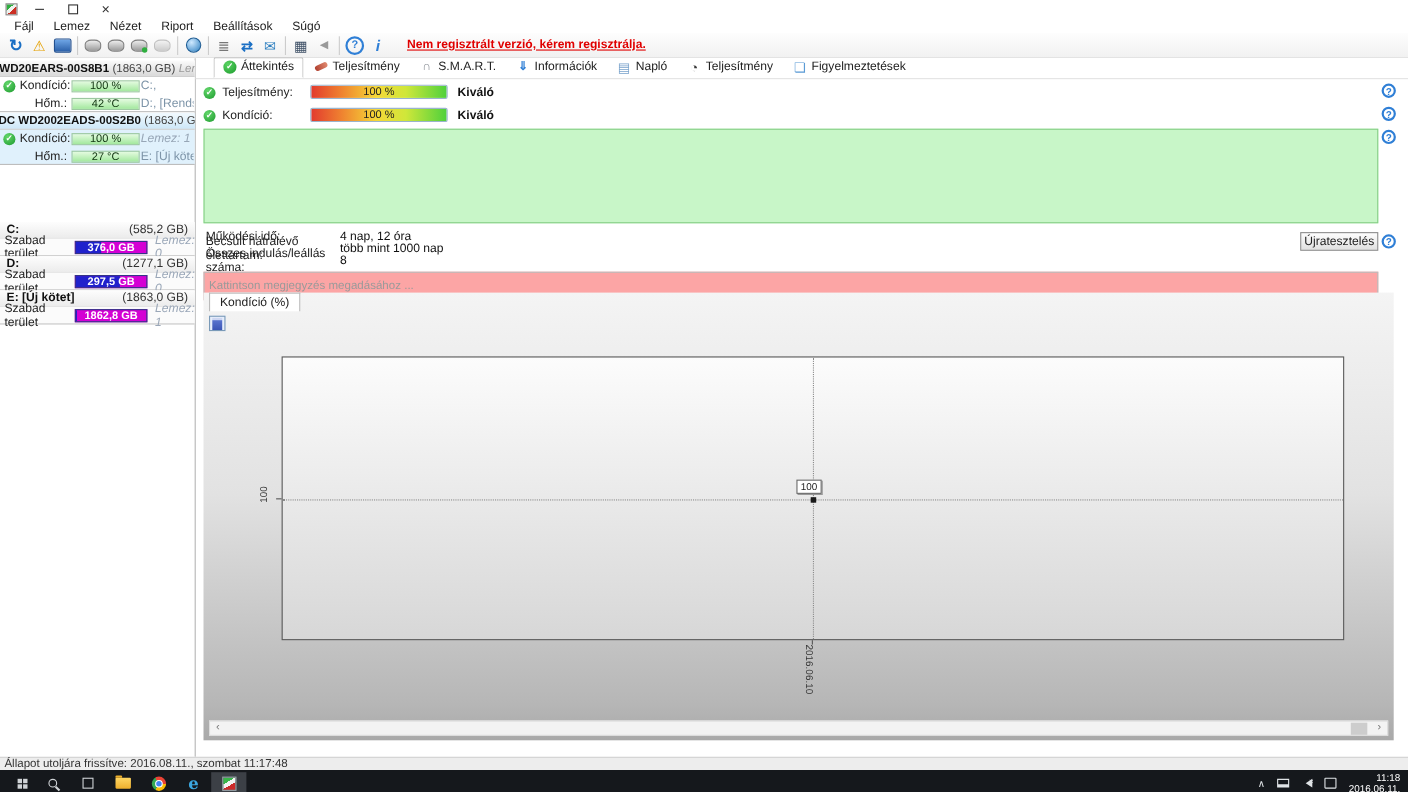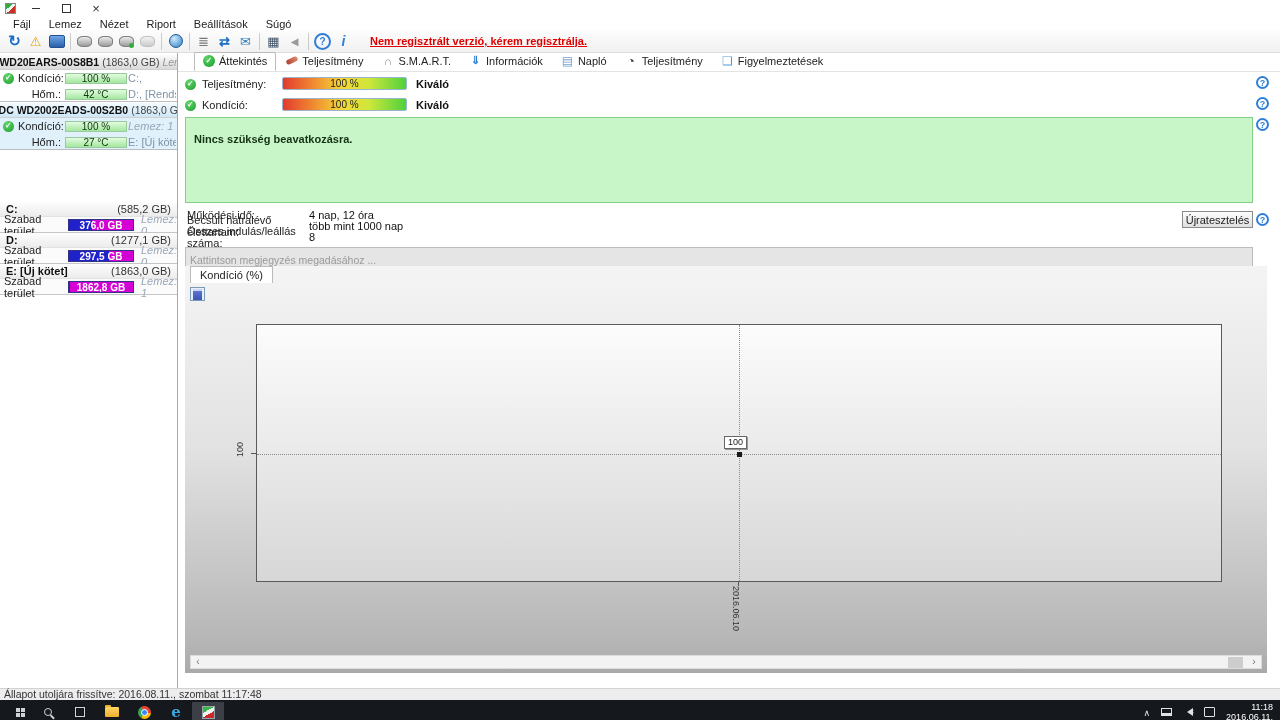--- a/index.html
+++ b/index.html
@@ -98,21 +98,21 @@
 .rating{margin-left:9px;font-weight:bold}
 .help-dot{position:absolute;width:13px;height:13px;border-radius:50%;border:2px solid #2f7fd6;color:#2f7fd6;font-weight:bold;font-size:9px;
   display:flex;align-items:center;justify-content:center;background:#fff}
 .green-box{position:absolute;left:7px;top:64px;width:1068px;height:86px;background:#c8f6c8;border:1px solid #86cf86;padding:6px 8px;color:#143214;line-height:13px}
 .green-box .l2{margin-top:9px;font-weight:bold}
 .info-row{position:absolute;left:9px;display:flex;height:11px;align-items:center}
 .info-row .lbl{width:122px;color:#222}
 .info-row .val{font-weight:normal}
 .retest-btn{position:absolute;left:1004px;top:158px;width:71px;height:17px;border:1px solid #8a8a8a;
   background:linear-gradient(#fdfdfd,#e0e0e0);font-family:inherit;font-size:11px;color:#222}
-.comment-box{position:absolute;left:7px;top:194px;width:1068px;height:26px;border:1px solid #bcbcbc;background:#e5e5e5;
+.comment-box{position:absolute;left:7px;top:194px;width:1068px;height:26px;border:1px solid #bcbcbc;background:#fca5a5;
   font-family:inherit;font-size:10.5px;color:#555;padding:0 4px;line-height:12px}
 .comment-box::placeholder{color:#9a9a9a}
 
 
 .chart-panel{position:absolute;left:7px;top:213px;width:1082px;height:407px;
   background:linear-gradient(#f4f4f4 0%,#e2e2e2 45%,#b6b6b6 92%,#a9a9a9 100%)}
 .chart-tab{position:absolute;left:5px;top:0;height:17px;padding:0 9px;background:#fff;border:1px solid #bbb;border-bottom:none;
   display:flex;align-items:center;color:#222}
 .save-btn{position:absolute;left:5px;top:21px;width:15px;height:14px;border:1px solid #7a9ab8;background:#e7eefb;
   display:flex;align-items:center;justify-content:center}
@@ -335,21 +335,20 @@
 
     <div class="ov-row" style="top:43px" data-name="condition-row">
       <span class="chk" data-name="status-ok-icon"></span>
       <span class="lbl" data-name="condition-label">Kondíció:</span>
       <span class="gradebar" data-name="condition-bar">100 %</span>
       <span class="rating" data-name="condition-rating">Kiváló</span>
     </div>
     <div class="help-dot" style="left:1078px;top:44px" data-name="help-icon">?</div>
 
     <div class="green-box" data-name="health-status-box">
-      <div class="l2" data-name="health-action-text">Nincs szükség beavatkozásra.</div>
     </div>
     <div class="help-dot" style="left:1078px;top:65px" data-name="help-icon">?</div>
 
     <div class="info-row" style="top:156px" data-name="power-on-time-row">
       <span class="lbl" data-name="info-label">Működési idő:</span>
       <span class="val" data-name="info-value">4 nap, 12 óra</span>
     </div>
     <div class="info-row" style="top:167px" data-name="lifetime-row">
       <span class="lbl" data-name="info-label">Becsült hátralévő élettartam:</span>
       <span class="val" data-name="info-value">több mint 1000 nap</span>

